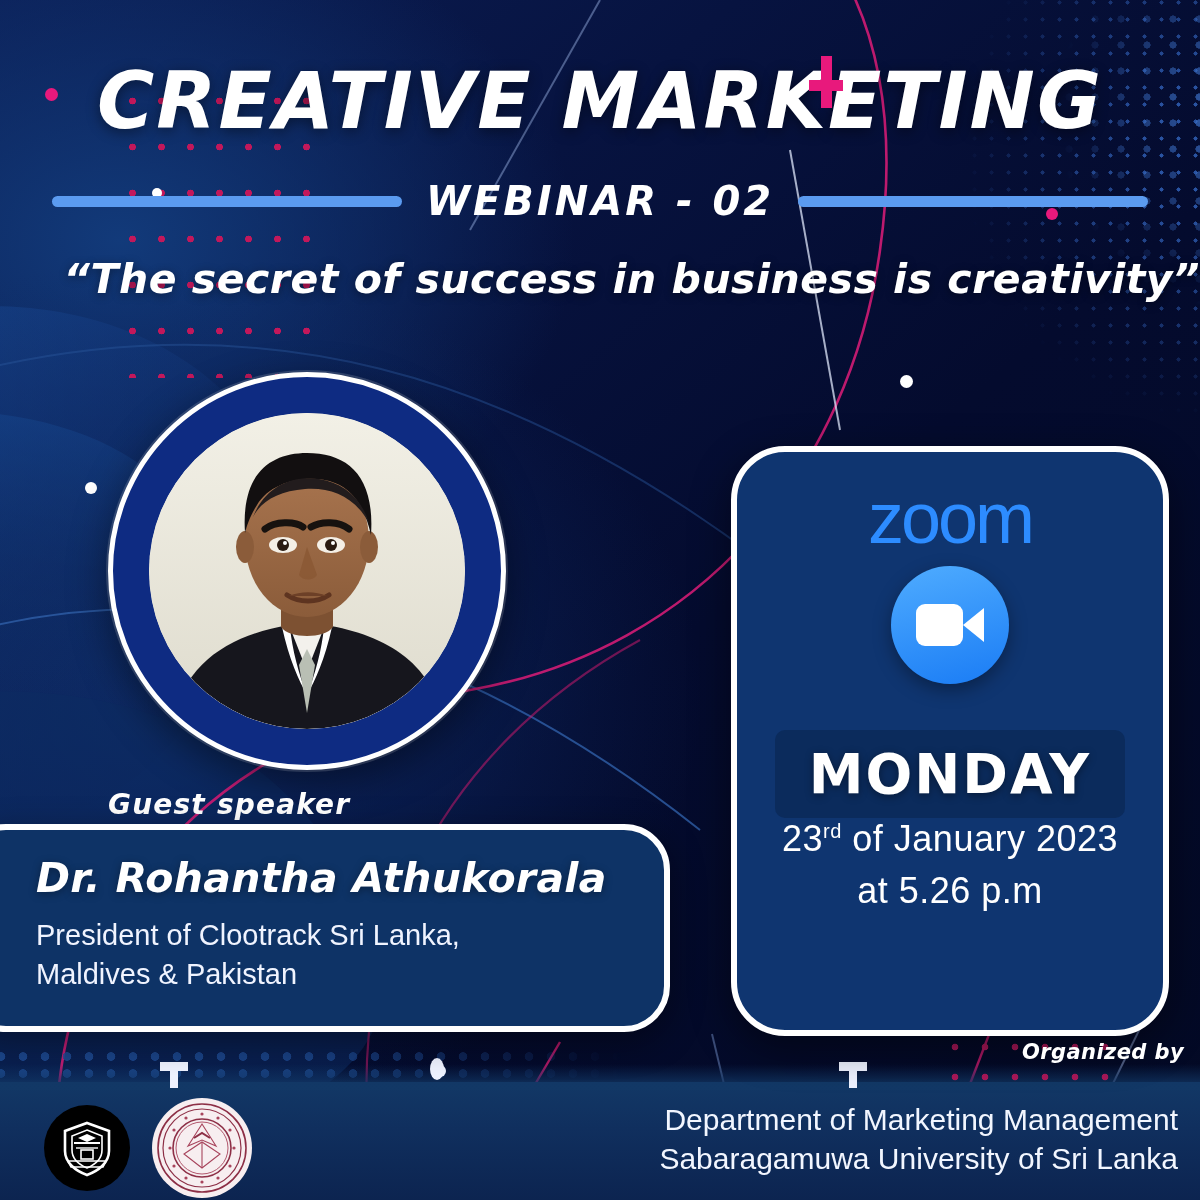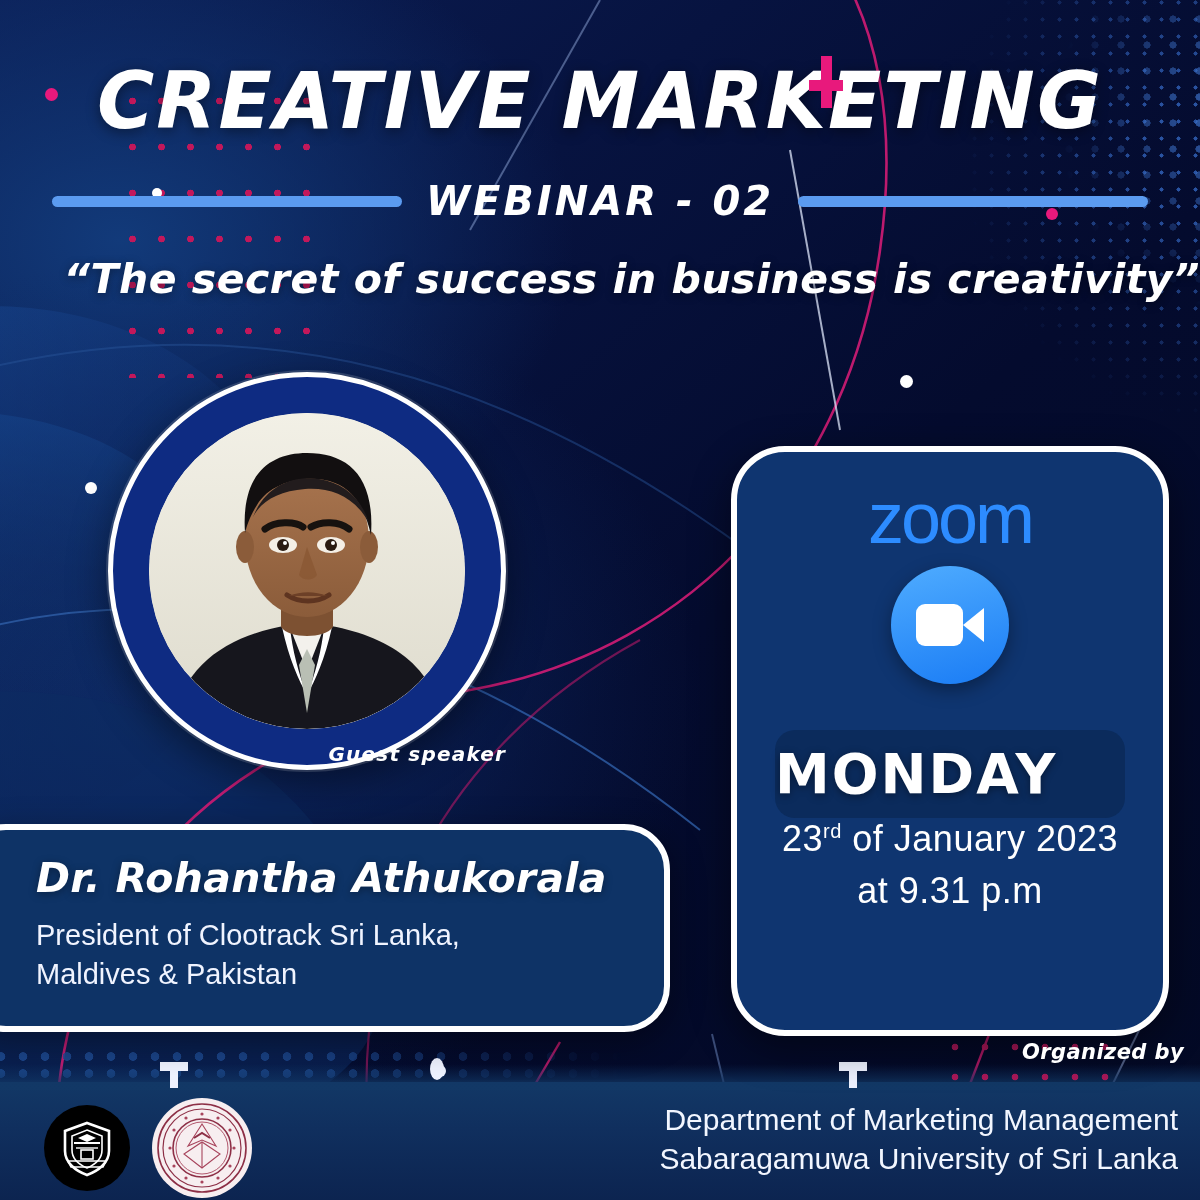--- a/index.html
+++ b/index.html
@@ -118,23 +118,23 @@
     box-shadow:0 0 0 2px rgba(255,255,255,.15), 0 12px 40px rgba(0,0,0,.45);
     display:flex; align-items:center; justify-content:center;
   }
   .avatar{
     width:316px;height:316px;border-radius:50%;overflow:hidden;
     background:#e9e7dc; position:relative;
   }
   .avatar svg{display:block;width:316px;height:316px;}
 
   .guest-label{
-    position:absolute; top:742px; left:108px; width:398px; text-align:right;
-    font-family:"DejaVu Sans", sans-serif;
-    font-size:20px; font-weight:bold; font-style:italic;
+    position:absolute; top:788px; left:108px; width:398px; text-align:left;
+    font-family:"DejaVu Sans", sans-serif;
+    font-size:28px; font-weight:bold; font-style:italic;
     letter-spacing:1.2px; color:#ffffff;
   }
 
   .speaker-card{
     position:absolute; left:-40px; top:824px;
     width:710px; height:208px;
     background:#0e3366;
     border:6px solid #ffffff;
     border-radius:46px;
     box-shadow:0 10px 34px rgba(0,0,0,.4);
@@ -178,23 +178,23 @@
   }
   .cam{position:relative;width:68px;height:42px;}
   .cam .body{position:absolute;left:0;top:0;width:47px;height:42px;border-radius:9px;background:#fff;}
   .cam .lens{
     position:absolute;right:0;top:4px;width:0;height:0;
     border-top:17px solid transparent;border-bottom:17px solid transparent;
     border-right:21px solid #fff;
   }
   .day-badge{
     margin-top:46px;
-    width:350px;height:88px;border-radius:20px;
+    width:350px;height:88px;border-radius:10px;
     background:#0b2b5c;
-    display:flex;align-items:center;
+    display:flex;align-items:center;justify-content:center;
   }
   .day-text{
     font-family:"DejaVu Sans", sans-serif;
     font-size:55px;font-weight:bold;letter-spacing:2px;color:#ffffff;
     text-shadow:0 2px 8px rgba(0,0,0,.4);
   }
   .date-line{
     font-family:"Liberation Sans", sans-serif;
     font-size:36px;color:#ffffff;letter-spacing:.5px;white-space:nowrap;
   }
@@ -368,21 +368,21 @@
     <div class="zoom-badge">
       <span class="cam">
         <span class="body"></span>
         <span class="lens"></span>
       </span>
     </div>
     <div class="day-badge">
       <span class="day-text">MONDAY</span>
     </div>
     <div class="date-line"><span>23</span><sup>rd</sup><span> of January 2023</span></div>
-    <div class="time-line">at 9.31 p.m</div>
+    <div class="time-line">at 5.26 p.m</div>
   </div>
 
   <div class="organized-by">Organized by</div>
 
   <div class="logos">
     <span class="logo-a">
       <svg width="62" height="62" viewBox="0 0 62 62" xmlns="http://www.w3.org/2000/svg">
         <path d="M31,6 L53,14 L53,34 C53,46 42,54 31,58 C20,54 9,46 9,34 L9,14 Z" fill="none" stroke="#ffffff" stroke-width="2.6"></path>
         <path d="M31,13 L46,19 L46,33 C46,42 38,48 31,51 C24,48 16,42 16,33 L16,19 Z" fill="none" stroke="#ffffff" stroke-width="1.6"></path>
         <path d="M18,26 L44,26" stroke="#ffffff" stroke-width="2"></path>

